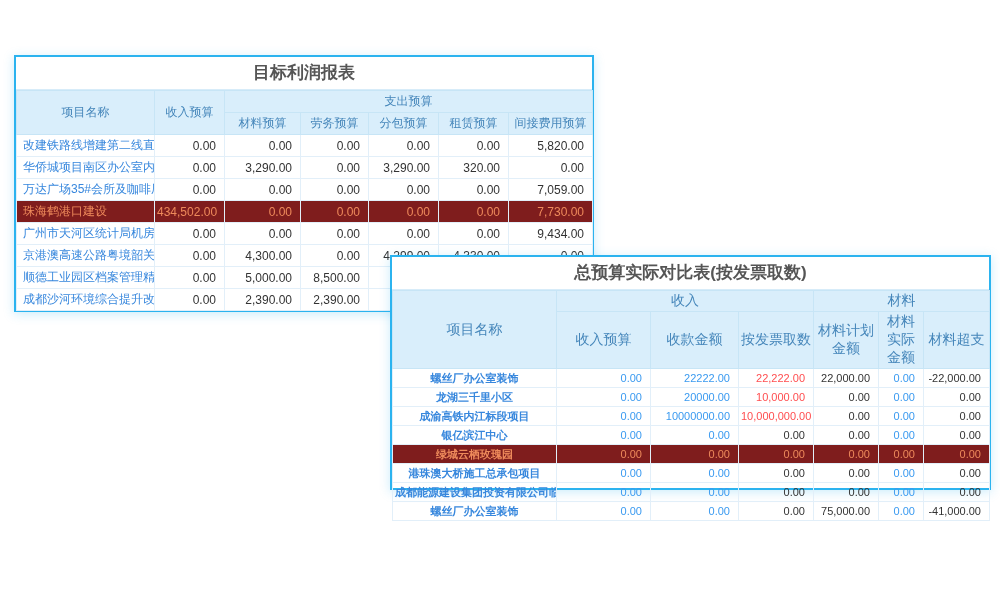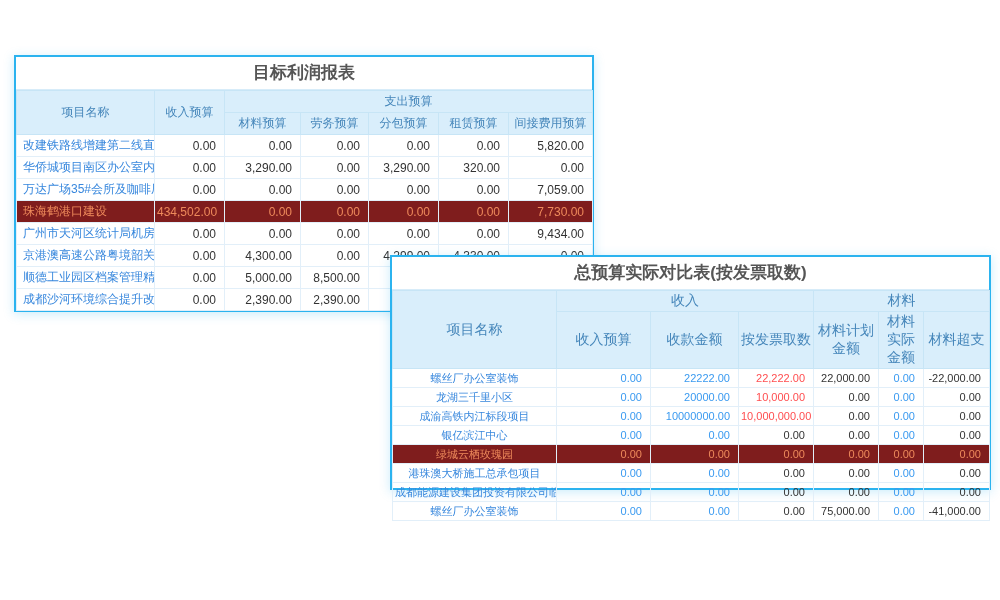--- a/index.html
+++ b/index.html
@@ -17,21 +17,21 @@
   td { font-size:12px; color:#333; border:1px solid #e2eff9; padding:0 8px 0 2px;
     text-align:right; white-space:nowrap; overflow:hidden; vertical-align:middle; }
   #win1 tr.data { height:22px; }
   #win1 th.h1 { height:22px; }
   td.name { text-align:left; padding:0 2px 0 6px; color:#3787dd; }
   #win2 th { font-size:14px; }
   #win2 td { font-size:11px; }
   #win2 tr.grp { height:21px; }
   #win2 tr.sub { height:26px; }
   #win2 tr.data { height:19px; }
-  #win2 td.name { text-align:center; padding:0 2px; }
+  #win2 td.name { text-align:center; padding:0 2px;font-weight:bold; }
   #win2 td.name.long { text-align:left; }
   td.v-blue { color:#3a9af0; }
   td.v-red { color:#ff4d4f; }
   tr.hl td { background:#7f1d1d; }
   tr.hl td, tr.hl td.name, tr.hl td.v-blue, tr.hl td.v-red { color:#ee8a5b; }
 </style>
 </head>
 <body>
 
 <div class="window" id="win1">

